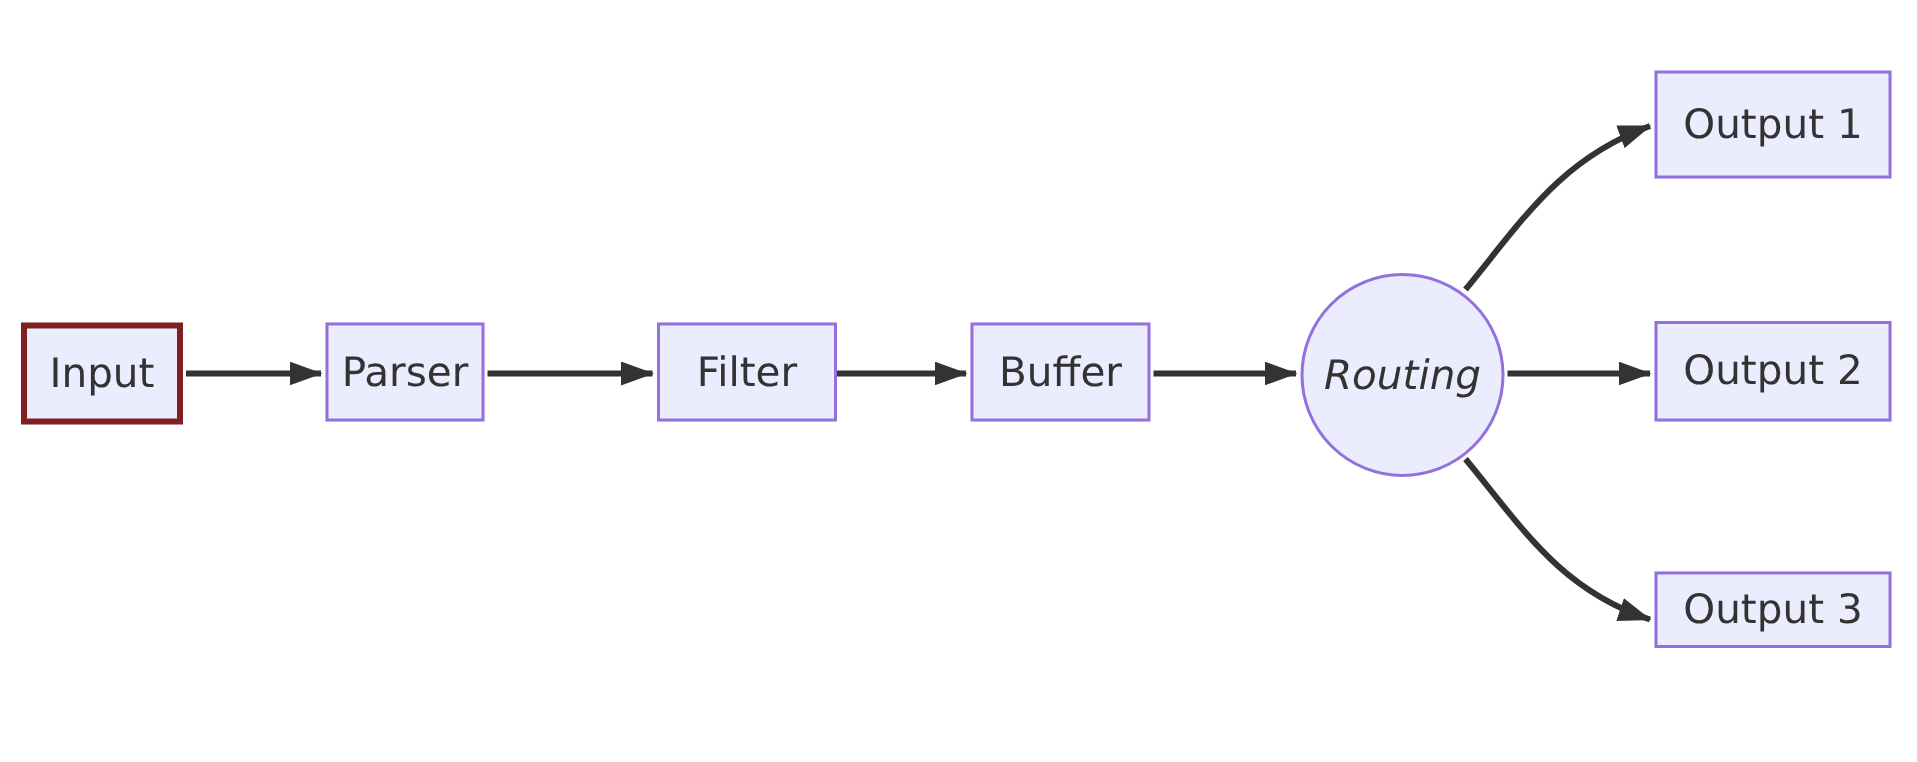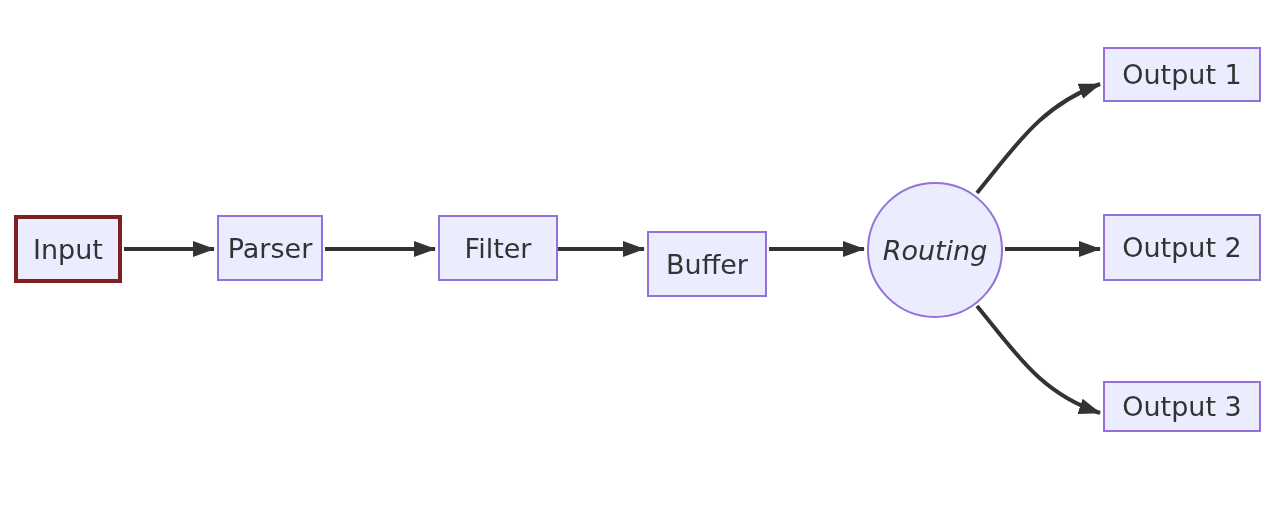--- a/index.html
+++ b/index.html
@@ -44,23 +44,23 @@
   .node.rect-input {
     border: 4px solid var(--input-border, #7e2020);
   }
   .node.circle {
     border-radius: 50%;
   }
   
   .n-input   { left: 14px;   top: 215px; width: 108px; height: 68px; }
   .n-parser  { left: 217px;  top: 215px; width: 106px; height: 66px; }
   .n-filter  { left: 438px;  top: 215px; width: 120px; height: 66px; }
-  .n-buffer  { left: 647px;  top: 215px; width: 120px; height: 66px; margin-top: 16px; }
+  .n-buffer  { left: 647px;  top: 215px; width: 120px; height: 66px; }
   .n-routing { left: 867px;  top: 182px; width: 136px; height: 136px; font-style: italic; }
-  .n-output1 { left: 1103px; top: 47px;  width: 158px; height: 55px; }
+  .n-output1 { left: 1103px; top: 47px;  width: 158px; height: 72px; }
   .n-output2 { left: 1103px; top: 214px; width: 158px; height: 67px; }
   .n-output3 { left: 1103px; top: 381px; width: 158px; height: 51px; }
 </style>
 </head>
 <body>
 
 <div class="stage">
 
   <svg class="edges-layer" viewBox="0 0 1278 508" xmlns="http://www.w3.org/2000/svg" aria-hidden="true">
     <defs>

